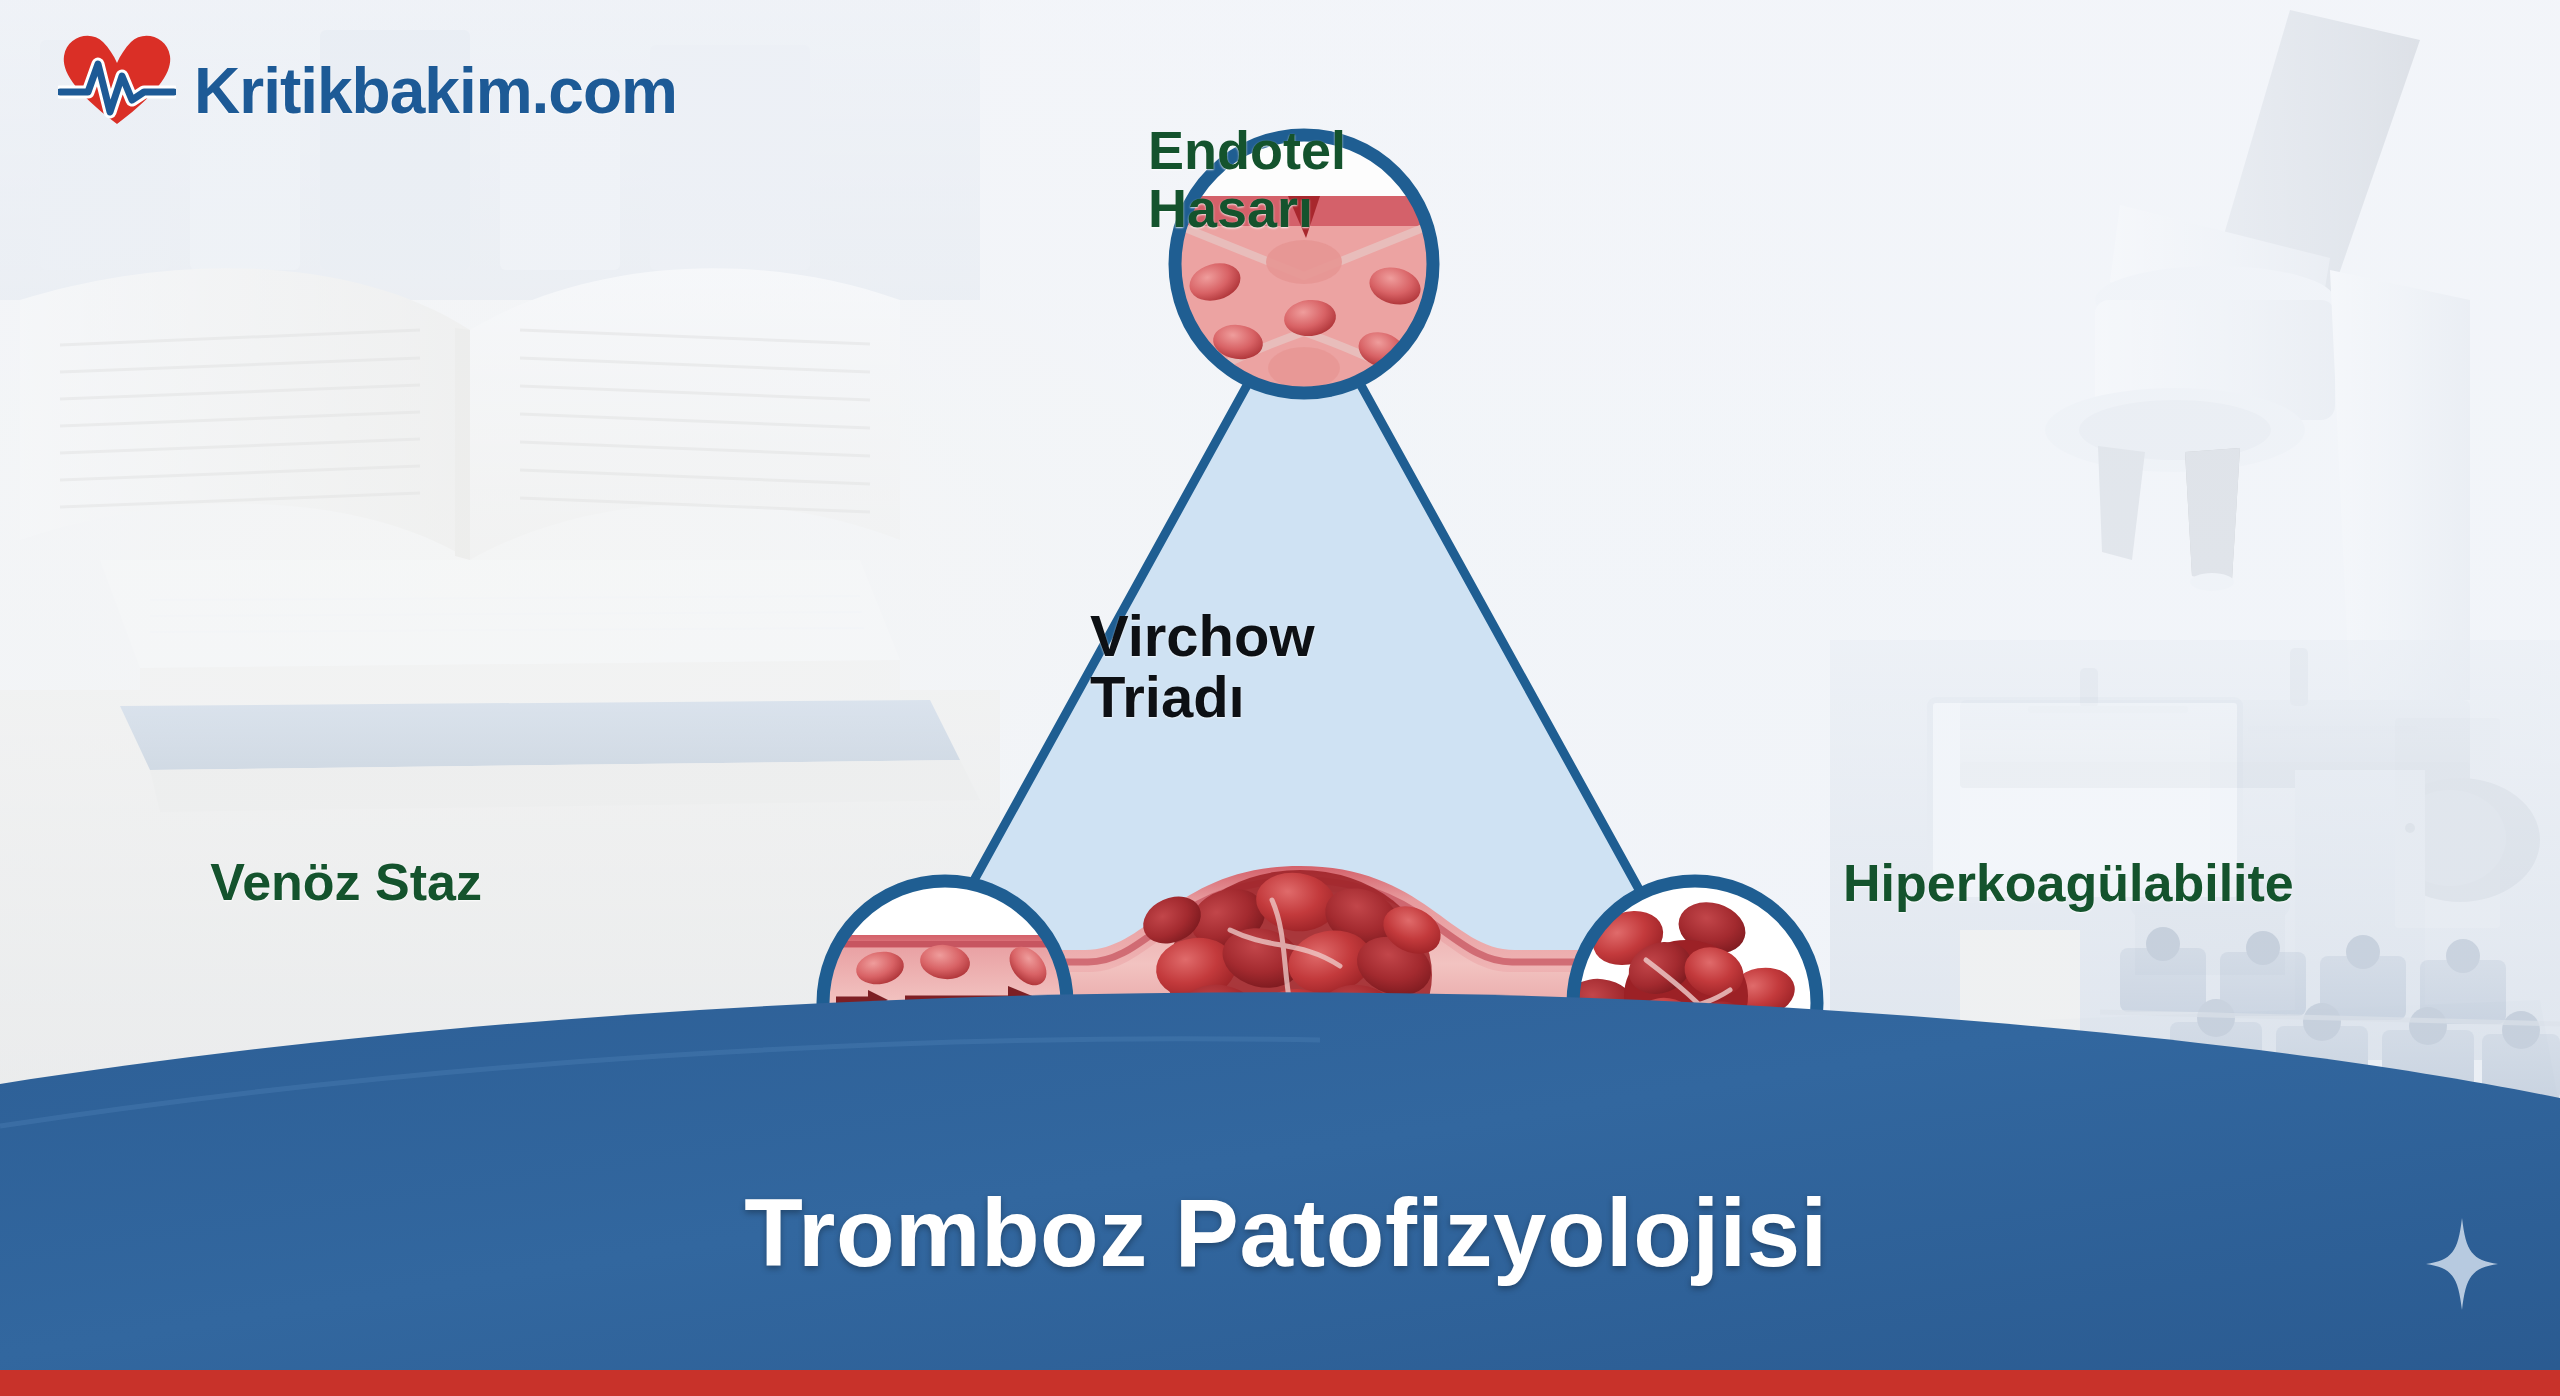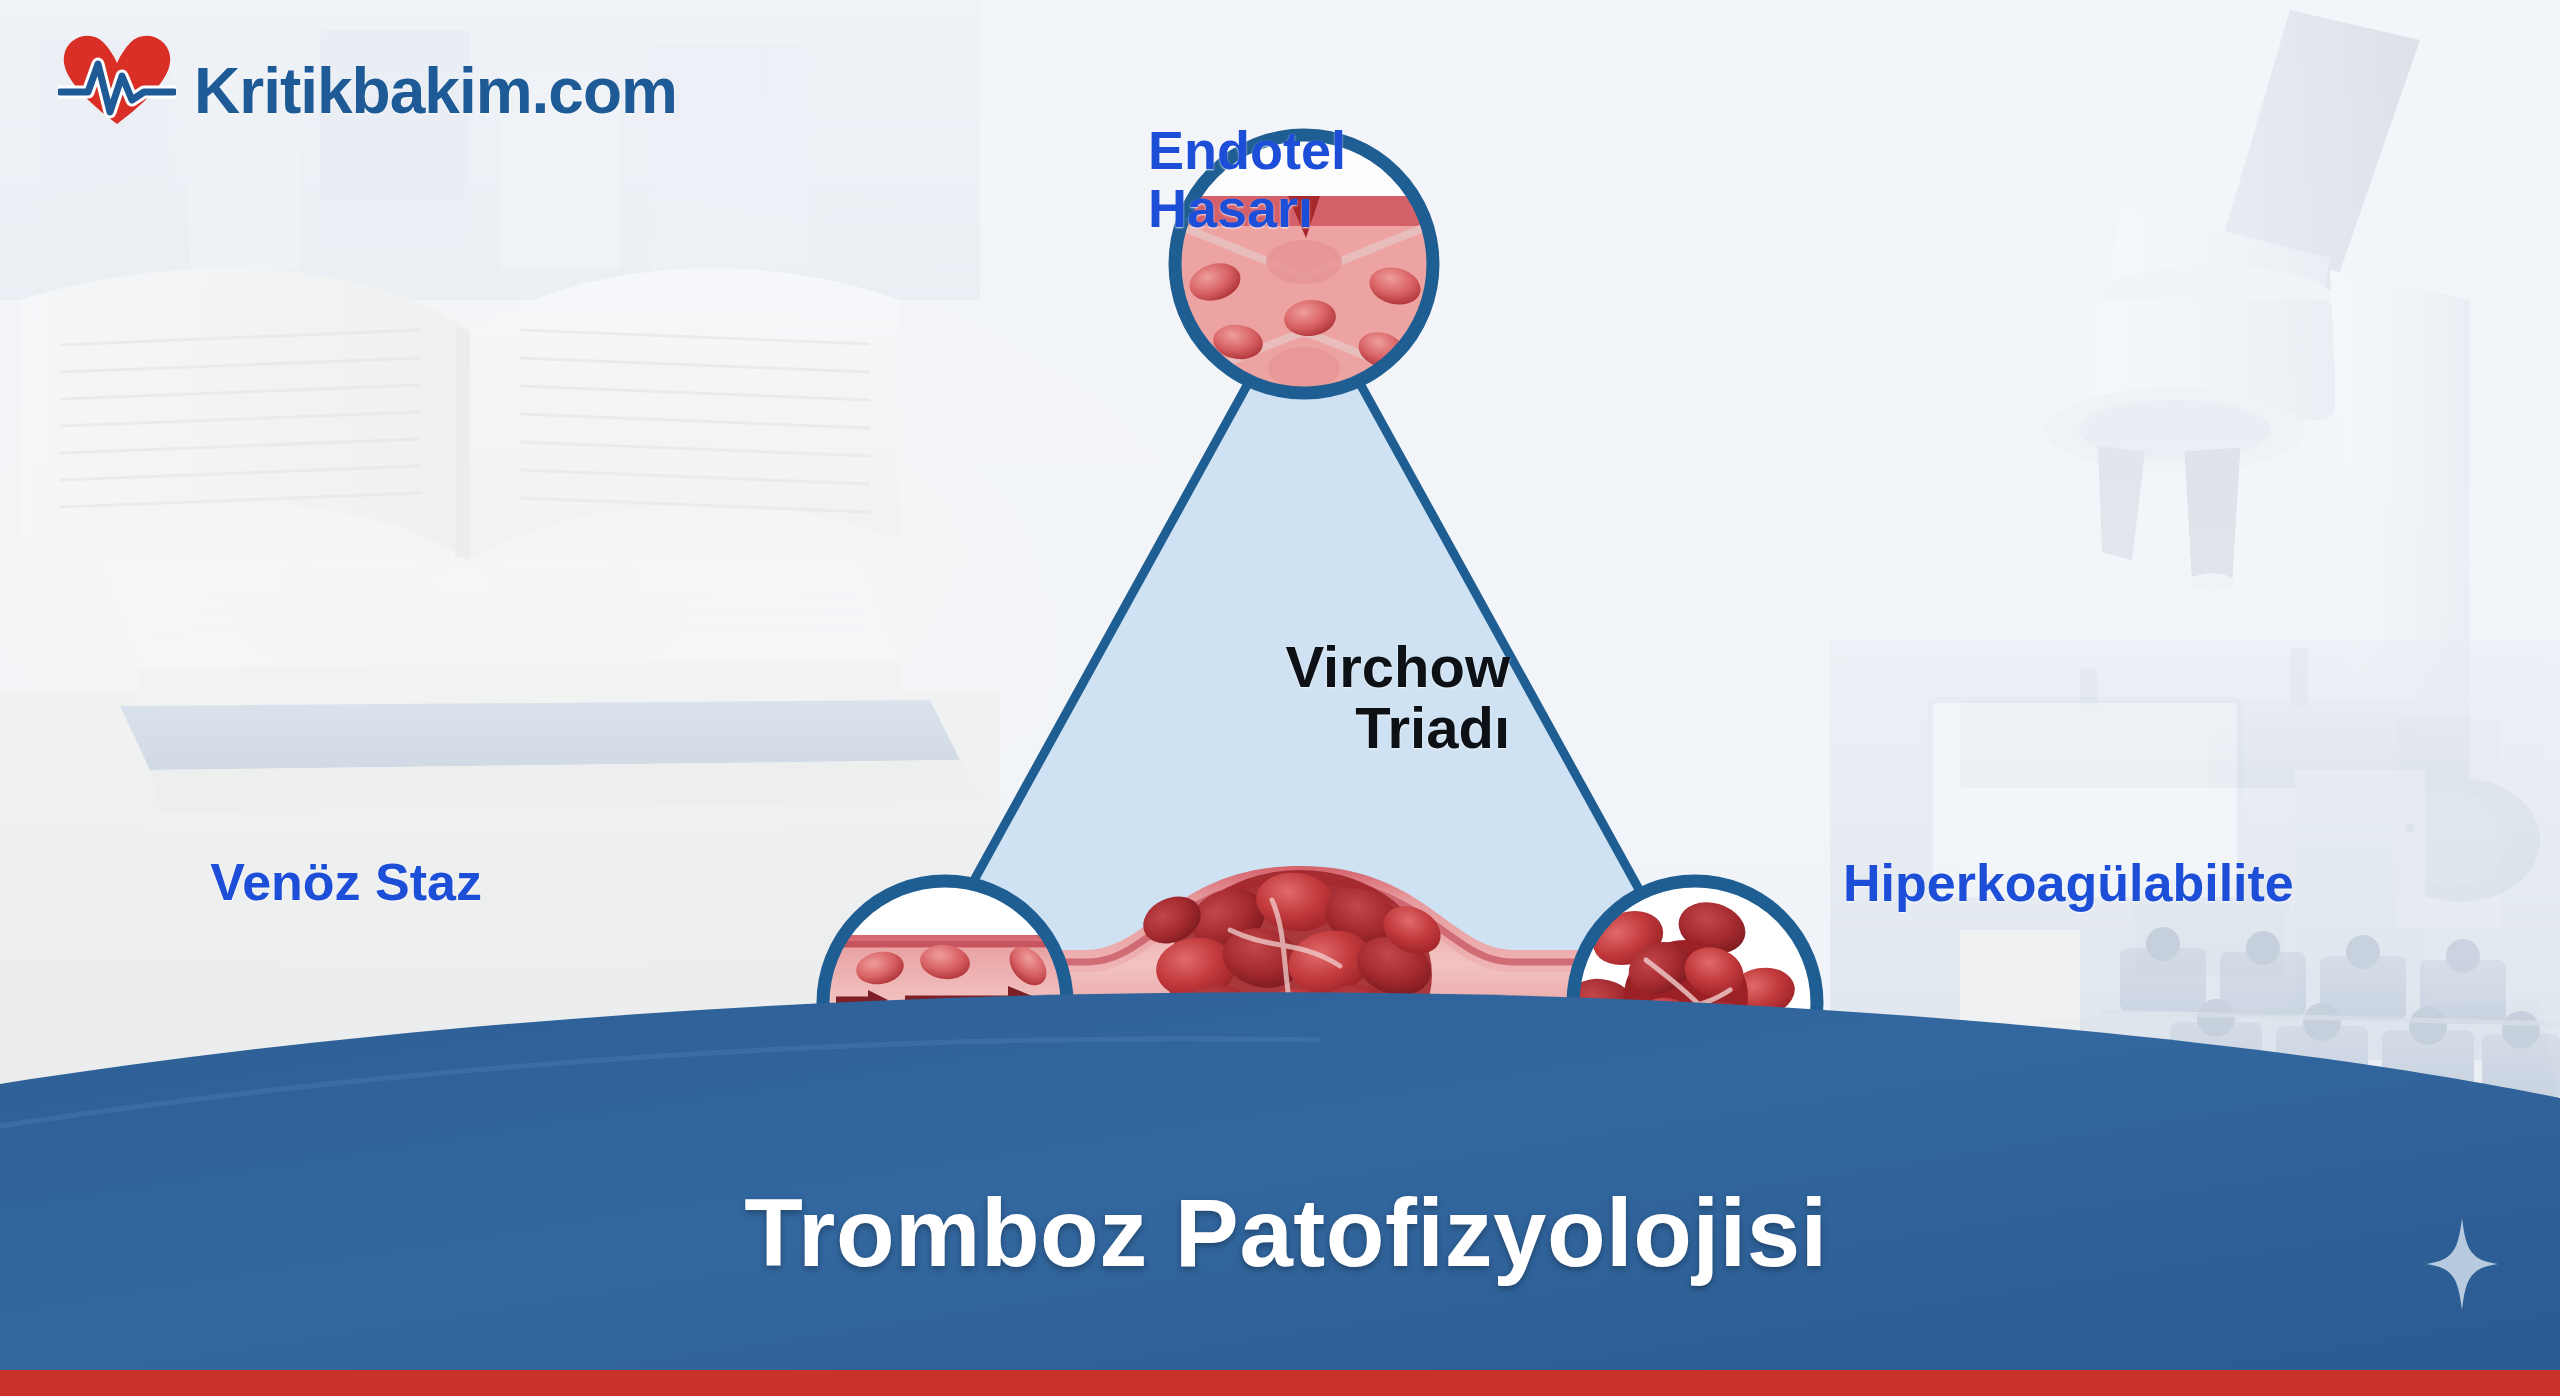--- a/index.html
+++ b/index.html
@@ -23,29 +23,29 @@
     background:linear-gradient(180deg, rgba(246,248,252,.55) 0%, rgba(244,247,251,.62) 40%, rgba(240,244,250,.58) 100%);
   }
 
   
   .logo-wrap { position:absolute; left:58px; top:30px; display:flex; align-items:flex-end; gap:18px; }
   .logo-mark { width:118px; height:98px; position:relative; }
   .logo-text { font-size:64px; font-weight:bold; color:#1d5a96; letter-spacing:-1px; white-space:nowrap;
                text-shadow:0 1px 2px rgba(255,255,255,.7); }
 
   .node-label {
-    position:absolute; font-weight:bold; color:#1d4ed8;
+    position:absolute; font-weight:bold; color:#14532d;
     text-shadow:0 1px 2px rgba(255,255,255,.85); white-space:pre-line; line-height:1.07;
   }
   .lbl-endotel { left:1148px; top:122px; font-size:54px; }
   .lbl-venoz  { right:2078px; top:855px; font-size:52px; text-align:right; }
   .lbl-hiper  { left:1843px; top:856px; font-size:52px; }
 
   .center-label {
-    position:absolute; left:1090px; top:636px; width:420px; text-align:right;
+    position:absolute; left:1090px; top:605px; width:420px; text-align:left;
     font-size:58px; font-weight:bold; color:#0d1014; line-height:1.06;
     text-shadow:0 1px 2px rgba(255,255,255,.7); white-space:pre-line;
   }
 
   
   .banner { position:absolute; left:0; bottom:0; width:100%; height:430px; }
   .banner svg { position:absolute; inset:0; width:100%; height:100%; }
   .banner-title {
     position:absolute; left:0; right:0; bottom:108px; text-align:center;
     color:#ffffff; font-size:96px; font-weight:bold; letter-spacing:.5px;

